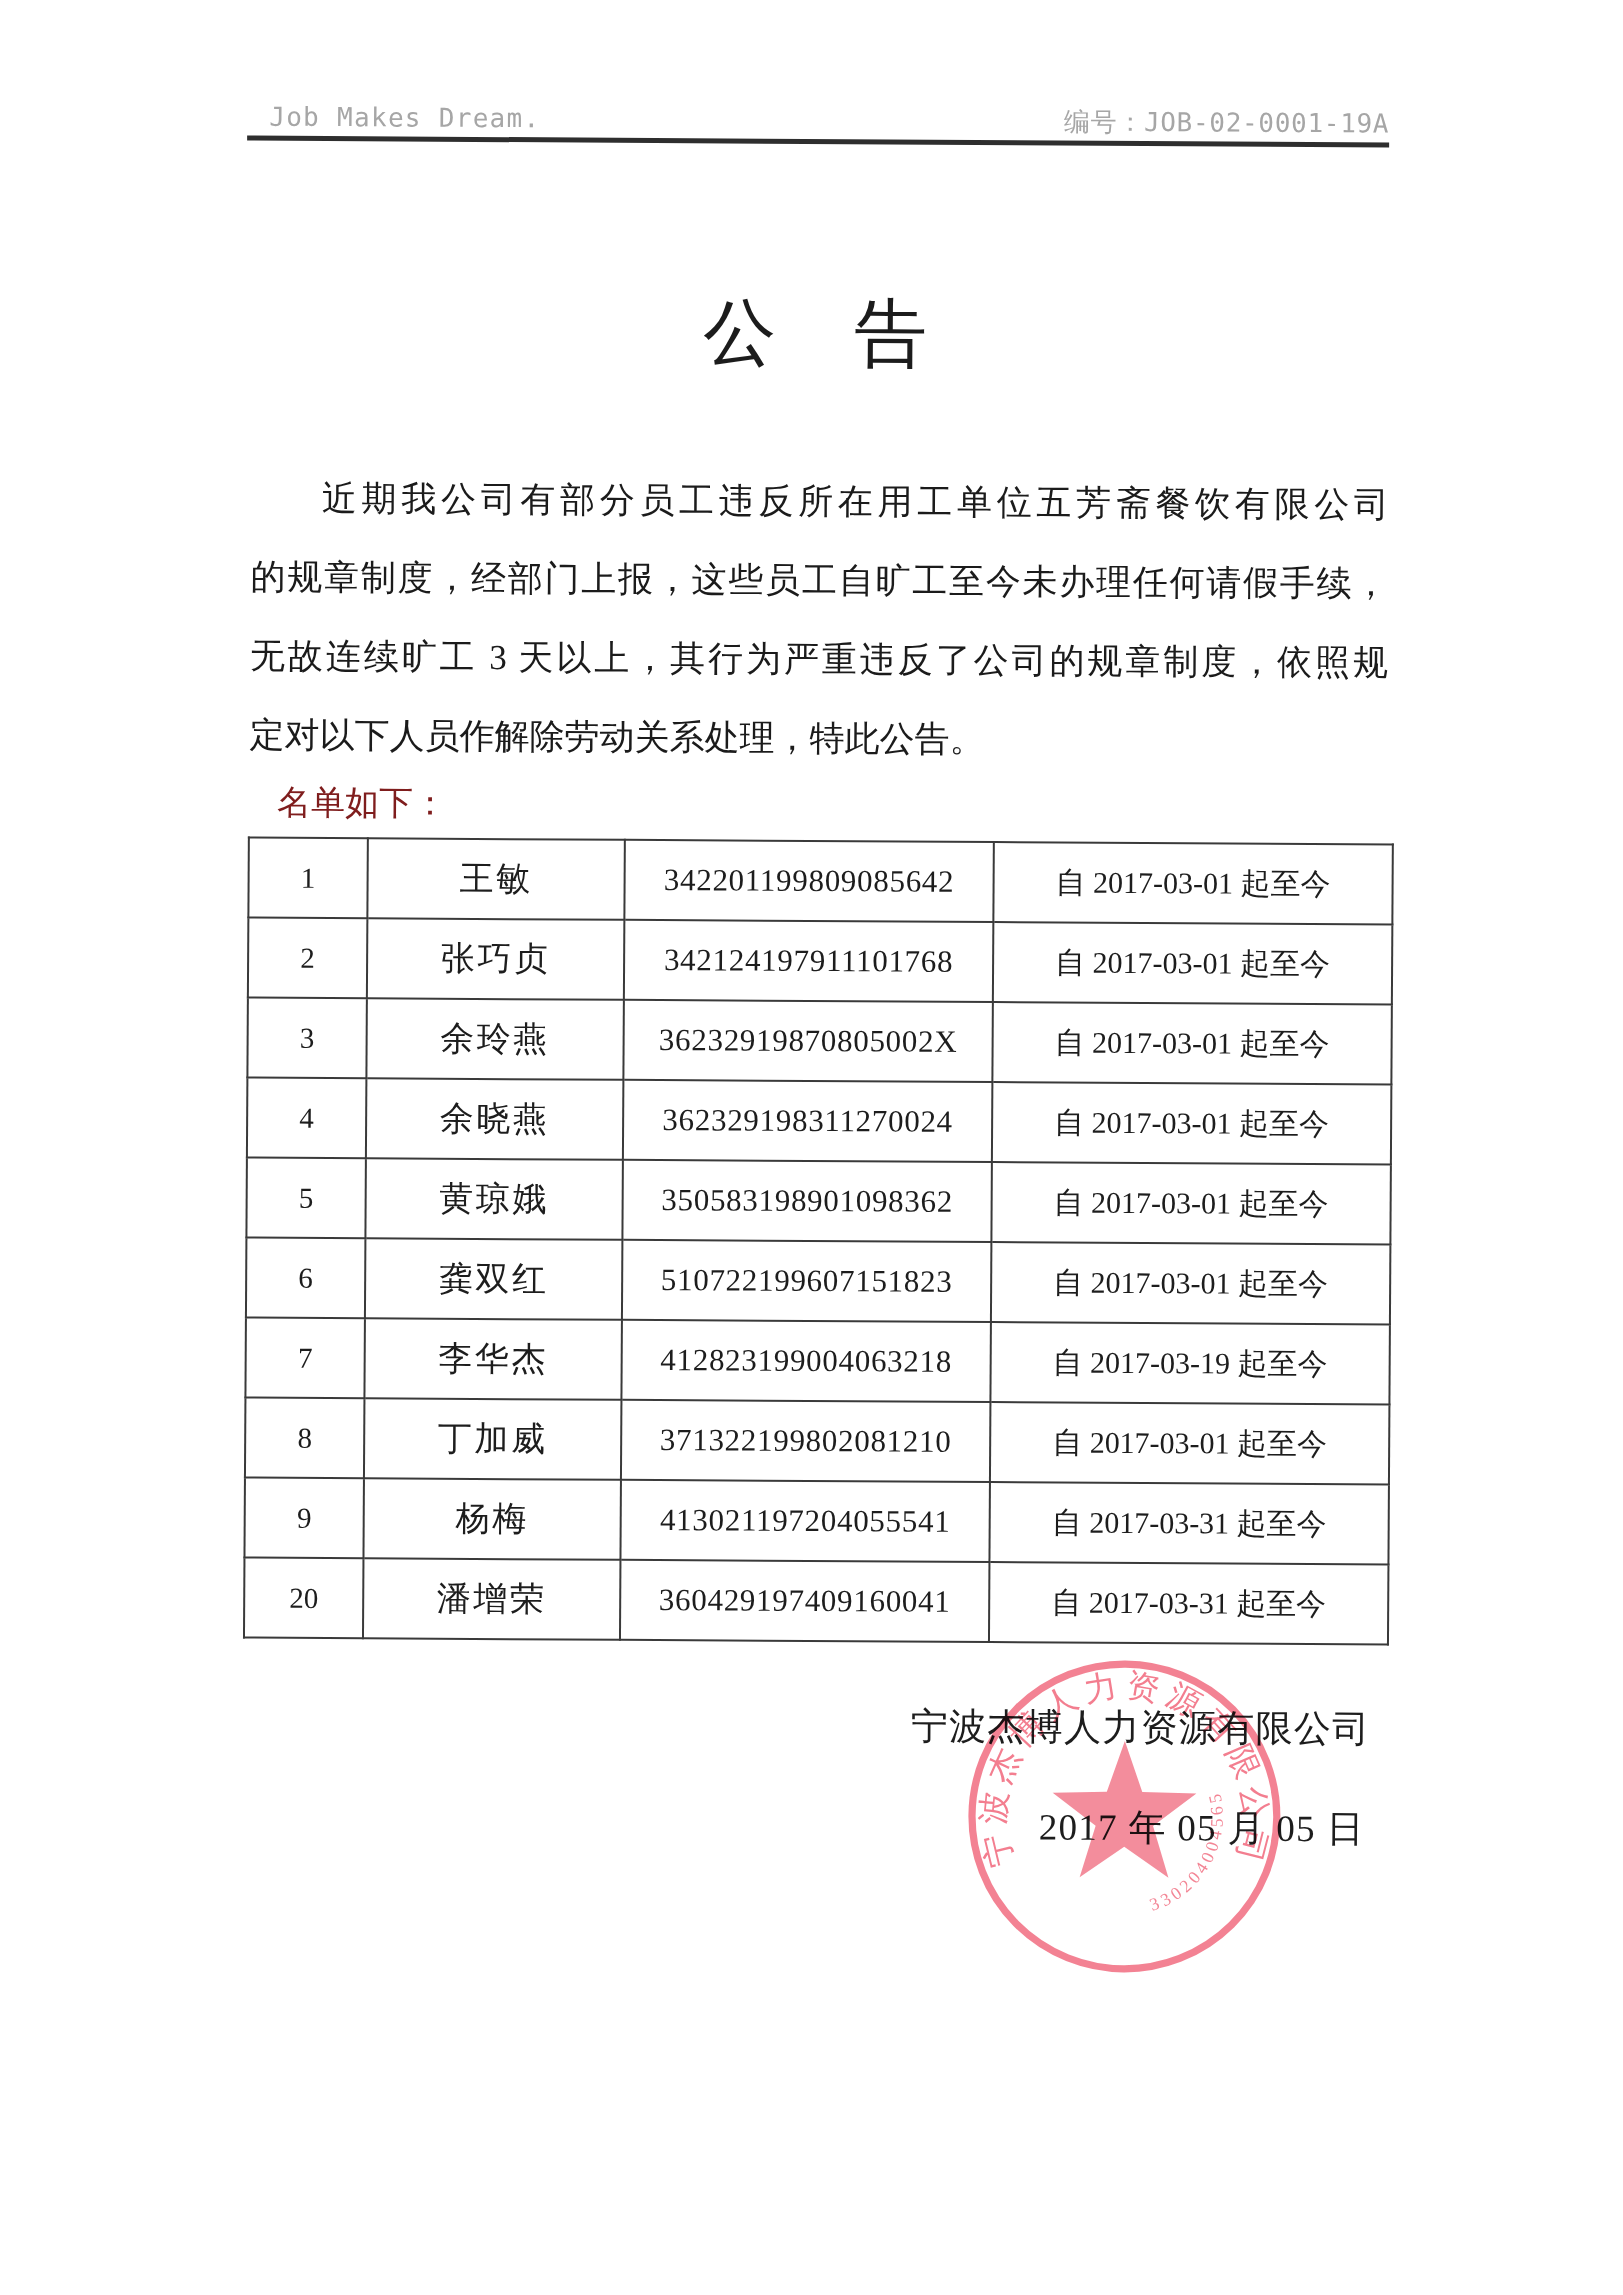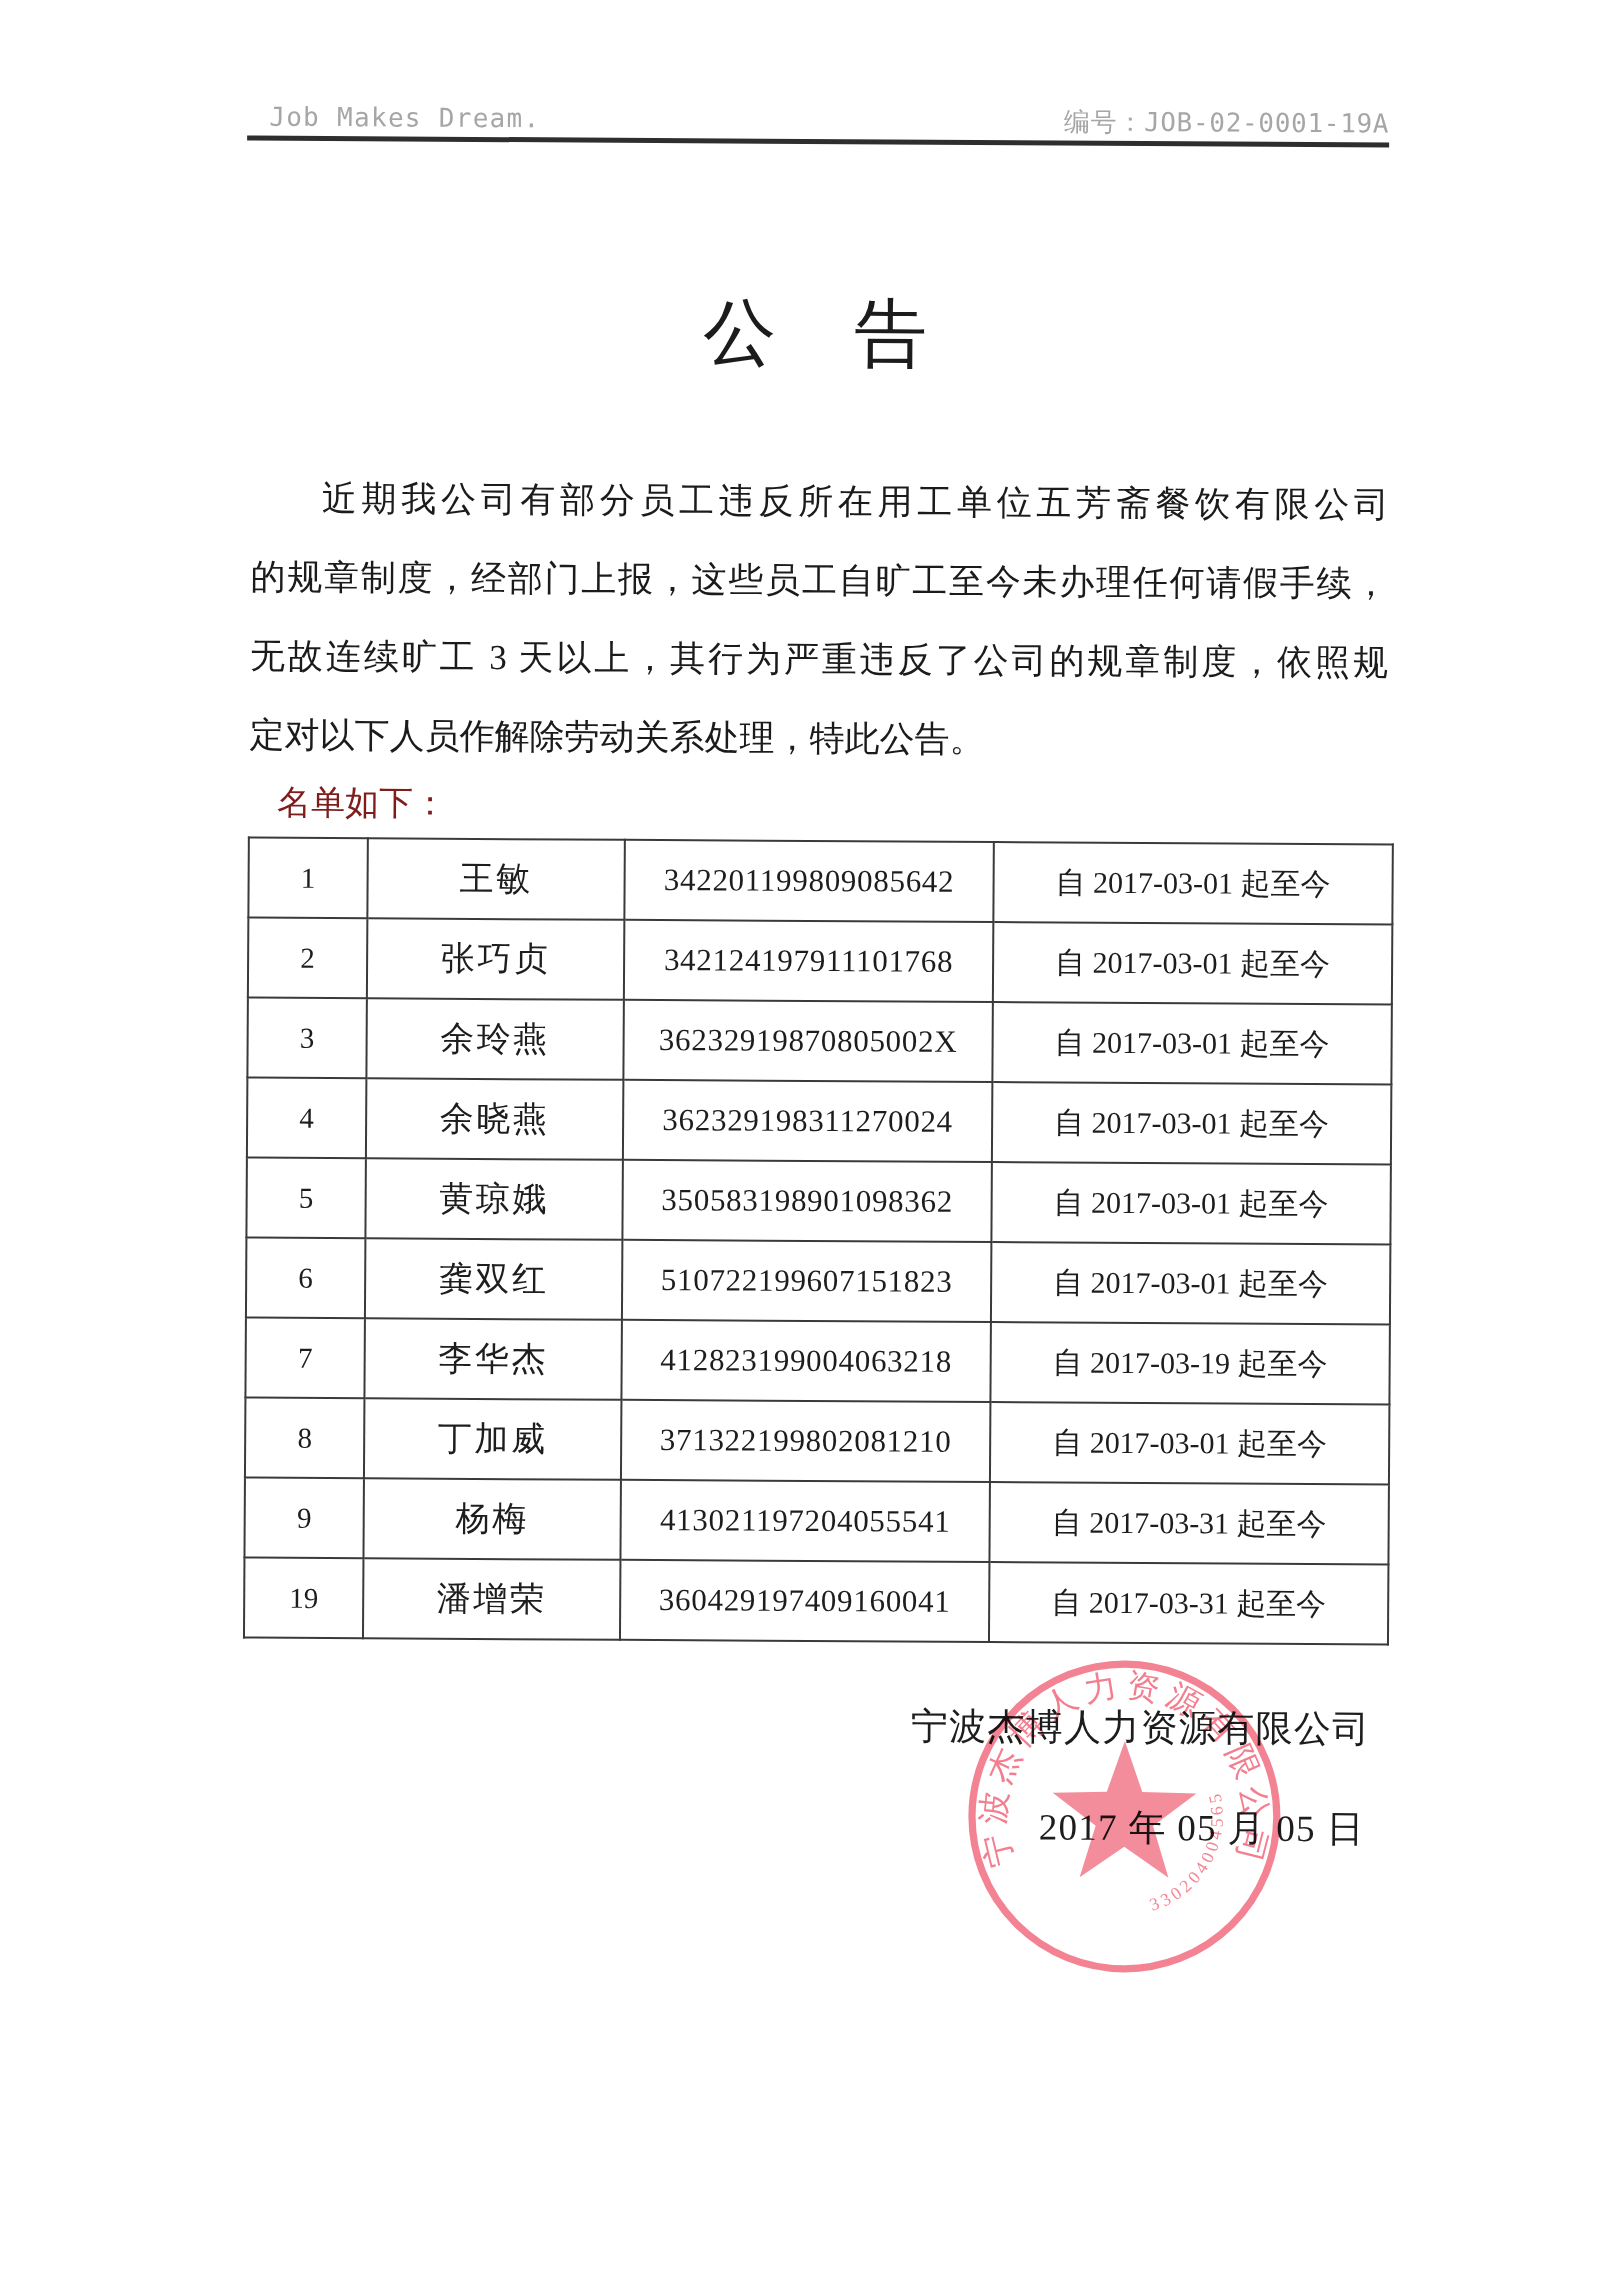--- a/index.html
+++ b/index.html
@@ -120,21 +120,21 @@
         <td class="c-id">371322199802081210</td>
         <td class="c-period">自 2017-03-01 起至今</td>
       </tr>
       <tr>
         <td class="c-no">9</td>
         <td class="c-name">杨梅</td>
         <td class="c-id">413021197204055541</td>
         <td class="c-period">自 2017-03-31 起至今</td>
       </tr>
       <tr>
-        <td class="c-no">19</td>
+        <td class="c-no">20</td>
         <td class="c-name">潘增荣</td>
         <td class="c-id">360429197409160041</td>
         <td class="c-period">自 2017-03-31 起至今</td>
       </tr>
     </tbody>
   </table>
 
   <div class="f-company">宁波杰博人力资源有限公司</div>
   <div class="f-date">2017 年 05 月 05 日</div>
 

